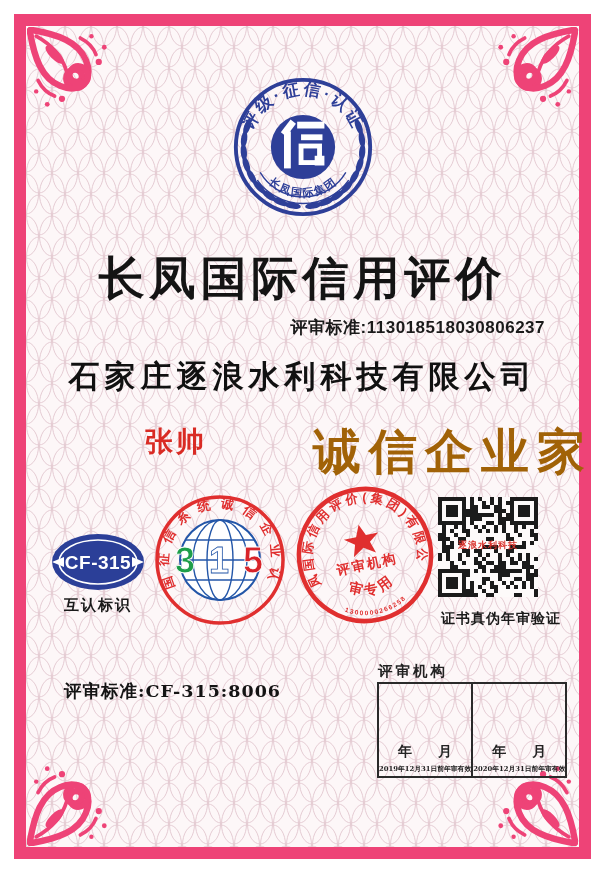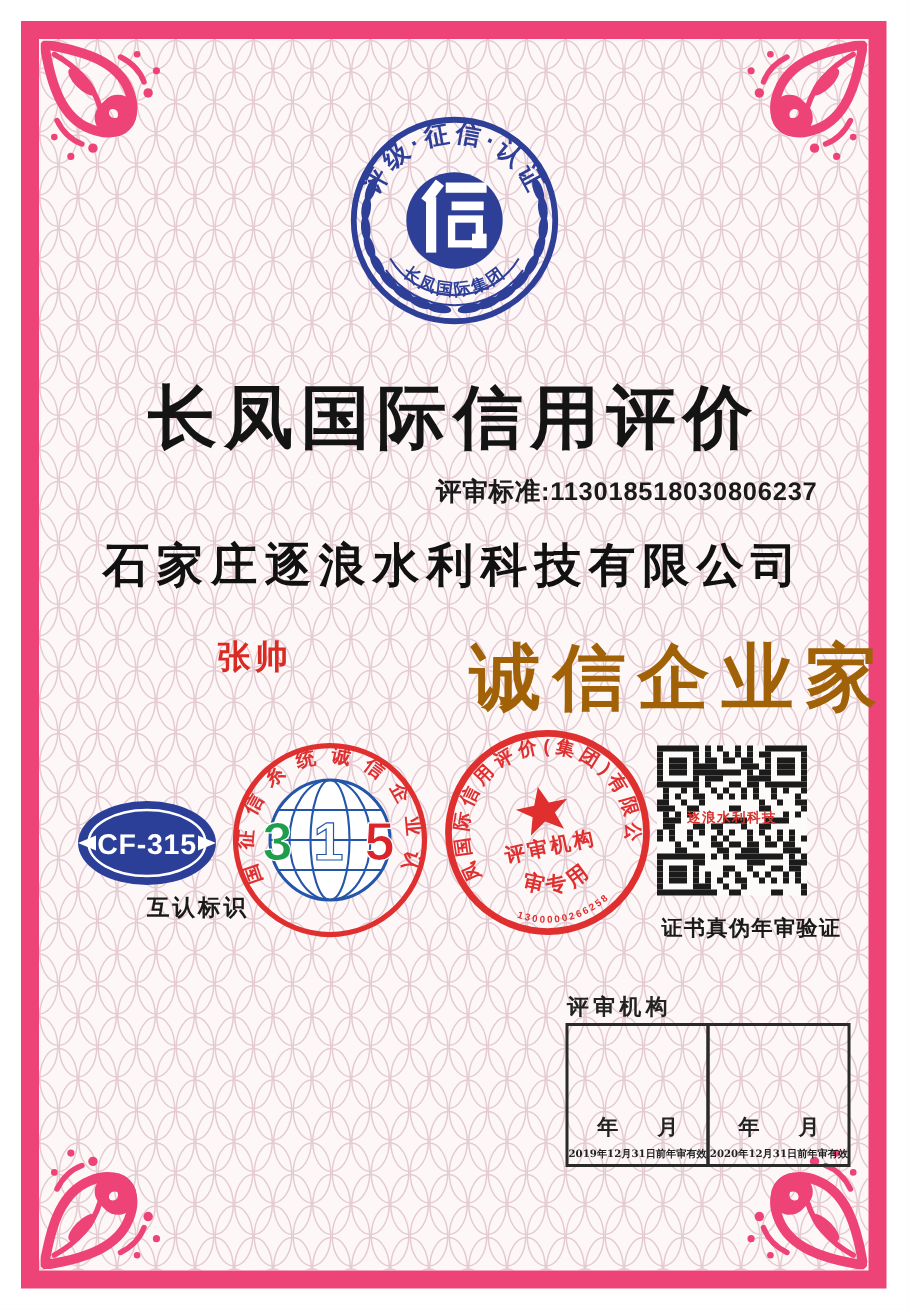--- a/index.html
+++ b/index.html
@@ -19,27 +19,27 @@
   .corner.bl{left:27px;bottom:27px;transform:scaleY(-1)}
   .corner.br{right:27px;bottom:27px;transform:scale(-1,-1)}
   
   .emblem{left:230px;top:74px;width:146px;height:146px}
   
   .title{left:0;right:0;top:252px;text-align:center;font-size:46px;font-weight:bold;
          letter-spacing:5px;color:#141414;line-height:52px}
   .code{right:60px;top:316px;font-size:17px;font-weight:bold;color:#1a1a1a;letter-spacing:.5px}
   .company{left:0;right:0;top:356px;text-align:center;font-size:31px;font-weight:bold;
            letter-spacing:5px;color:#111}
-  .person{left:145px;top:423px;font-size:22px;font-weight:bold;color:#d92b24;
+  .person{left:145px;top:423px;font-size:28px;font-weight:bold;color:#d92b24;
           font-family:"DejaVu Serif",serif;letter-spacing:3px}
   .honor{left:313px;top:420px;font-size:48px;font-weight:bold;color:#a16207;
          font-family:Liberation Mono, monospace;letter-spacing:8px}
   
   .cfoval{left:51px;top:533px;width:94px;height:58px}
-  .cfcaption{left:52px;top:596px;width:114px;text-align:right;font-size:15px;
+  .cfcaption{left:41px;top:596px;width:114px;text-align:center;font-size:15px;
              font-weight:bold;letter-spacing:2px;color:#1a1a1a}
   .b315{left:145px;top:485px;width:150px;height:150px}
   .seal{left:285px;top:475px;width:160px;height:160px}
   .qr{left:438px;top:497px;width:100px;height:100px;display:grid;
       grid-template-columns:repeat(25,1fr);grid-auto-rows:1fr;background:#fdfafa}
   .qm{background:#1b1b1b}
   .qr-overlay{left:438px;top:539px;width:100px;text-align:center;font-size:9px;
               font-weight:bold;color:#d8322c;letter-spacing:1px}
   .qr-caption{left:415px;top:610px;width:146px;text-align:right;font-size:14px;
               font-weight:bold;letter-spacing:1px;color:#1a1a1a}
@@ -841,20 +841,21 @@
     <div class="qm"></div>
     <div></div>
     <div></div>
     <div></div>
     <div class="qm"></div>
   </div>
 <div class="abs qr-overlay">逐浪水利科技</div>
 <div class="abs qr-caption">证书真伪年审验证</div>
 
 <div class="abs info">
+  <div>评审标准:CF-315:8006</div>
 </div>
 
 <div class="abs annual-title">评审机构</div>
 <div class="abs annual-table">
   <div class="annual-cell">
     <div class="ym">
       <span>年</span>
       <span>月</span>
     </div>
     <div class="note">2019年12月31日前年审有效</div>

